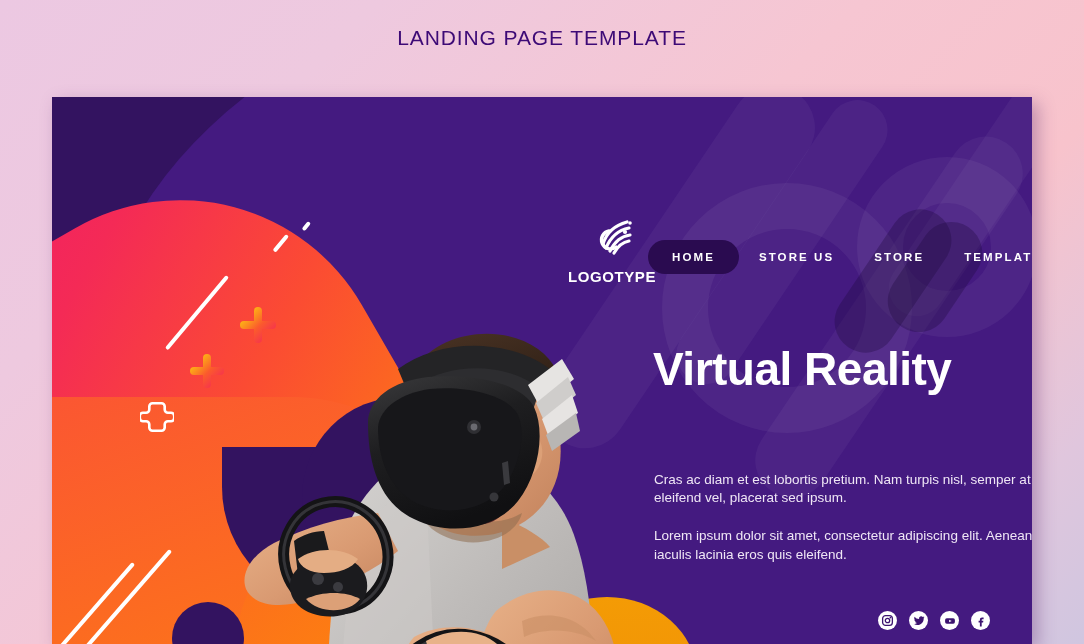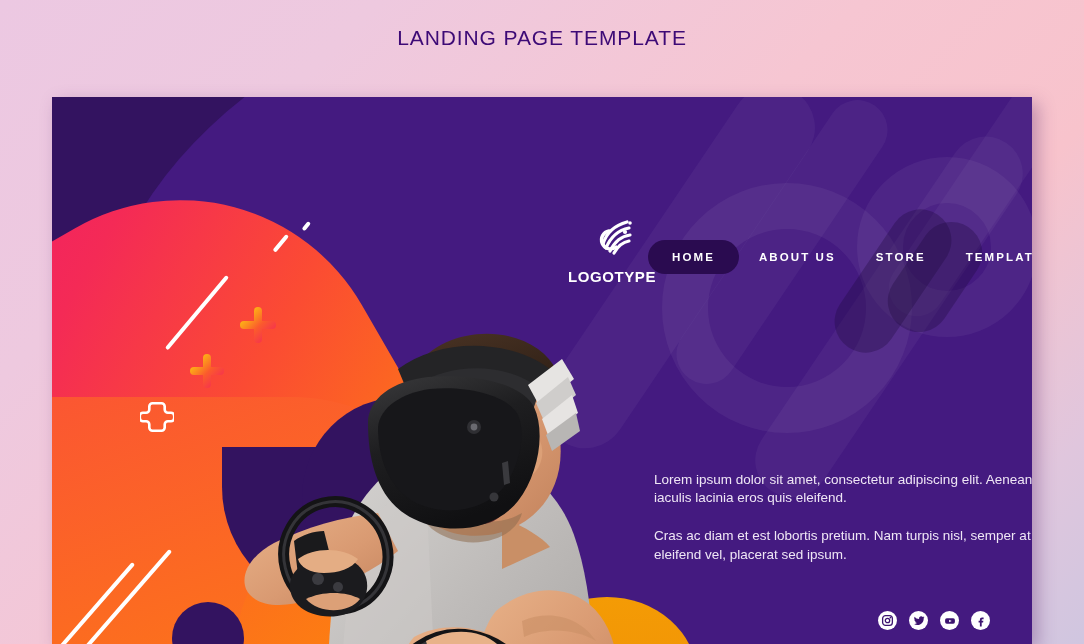--- a/index.html
+++ b/index.html
@@ -438,29 +438,30 @@
         </g>
         <circle cx="36" cy="15" r="2.1" fill="#ffffff"></circle>
         <circle cx="41" cy="6" r="1.8" fill="#ffffff"></circle>
       </svg>
     </div>
     <div class="logo-text">LOGOTYPE</div>
   </div>
 
   <nav class="nav">
     <div class="nav-item active">HOME</div>
-    <div class="nav-item">ABOUT US</div>
+    <div class="nav-item">STORE US</div>
     <div class="nav-item">STORE</div>
     <div class="nav-item">TEMPLATE</div>
   </nav>
 
+  <h1 class="headline">Virtual Reality</h1>
 
   <div class="body-copy">
+    <p>Cras ac diam et est lobortis pretium. Nam turpis nisl, semper at eleifend vel, placerat sed ipsum.</p>
     <p>Lorem ipsum dolor sit amet, consectetur adipiscing elit. Aenean iaculis lacinia eros quis eleifend.</p>
-    <p>Cras ac diam et est lobortis pretium. Nam turpis nisl, semper at eleifend vel, placerat sed ipsum.</p>
   </div>
 
 
   <div class="social">
     <div class="social-icon">
       <svg width="13" height="13" viewBox="0 0 24 24">
         <rect x="3" y="3" width="18" height="18" rx="5.4" fill="none" stroke="#3d1470" stroke-width="2.4"></rect>
         <circle cx="12" cy="12" r="4.1" fill="none" stroke="#3d1470" stroke-width="2.4"></circle>
         <circle cx="17.3" cy="6.7" r="1.5" fill="#3d1470"></circle>
       </svg>

